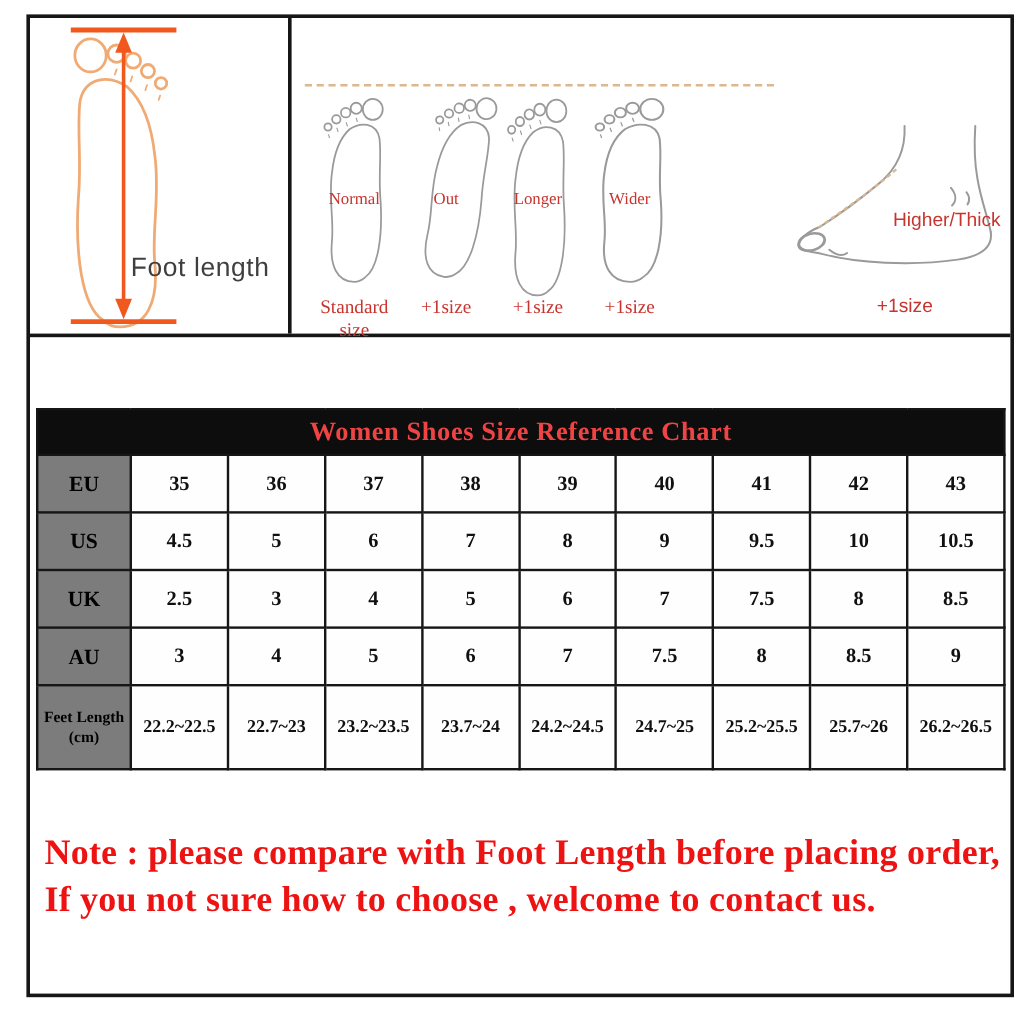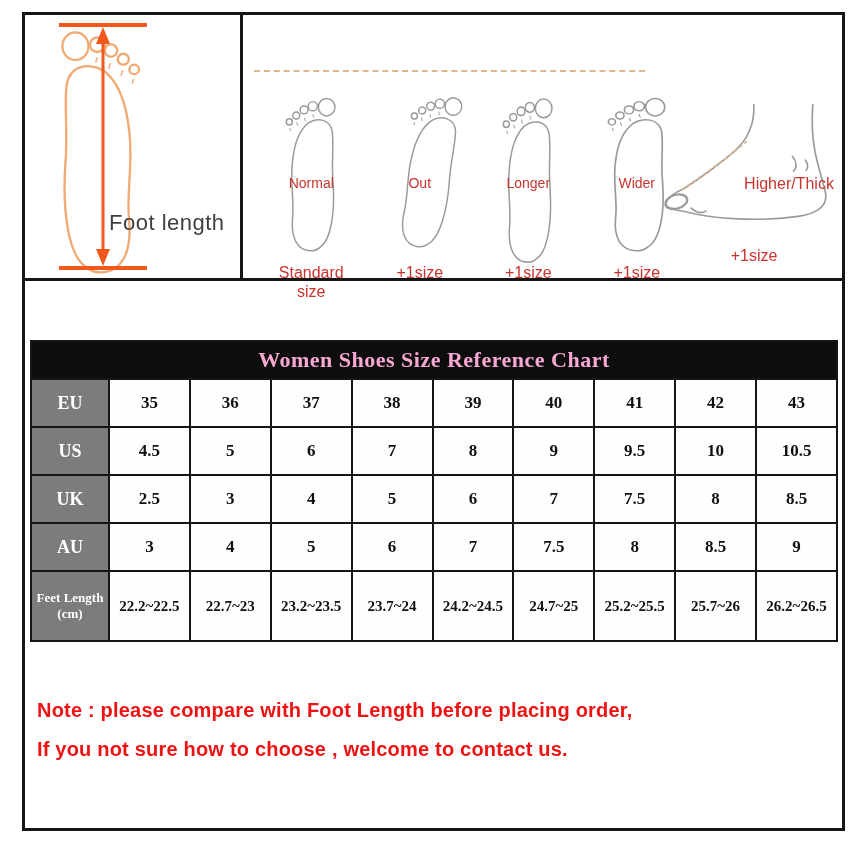--- a/index.html
+++ b/index.html
@@ -38,21 +38,21 @@
   .measure-label{
     position:absolute;left:84px;top:158px;font-size:22px;color:#3f3f3f;
     letter-spacing:0.5px;white-space:nowrap;margin-top:37px;
   }
   .fit-panel{flex:1;position:relative;}
   .dashed-line{
     position:absolute;left:11px;top:55px;width:391px;height:0;
     border-top:2px dashed var(--dashed-line);
   }
   .feet-row{position:absolute;left:14px;top:56px;display:flex;}
-  .foot-fig{width:76.5px;height:210px;position:relative;margin:16px;flex:none;}
+  .foot-fig{width:76.5px;height:210px;position:relative;margin:0;flex:none;font-family:Liberation Serif, serif;}
   .foot-svg{position:absolute;left:3px;top:2px;width:70px;height:168px;color:var(--diagram-gray);}
   .foot-out .foot-svg{transform:rotate(8deg) translateY(-4px);transform-origin:50% 85%;}
   .foot-longer .foot-svg{transform:scaleY(1.07);transform-origin:50% 0;}
   .foot-wider .foot-svg{transform:scaleX(1.16);}
   .foot-narrow .foot-svg{transform:scaleX(0.82);}
   .foot-type{
     position:absolute;top:88px;left:0;width:100%;text-align:center;
     color:var(--accent-red);font-size:14px;white-space:nowrap;
   }
   .foot-advice{
@@ -66,39 +66,40 @@
   }
   .side-advice{
     position:absolute;left:468px;top:232px;width:86px;text-align:center;
     color:var(--accent-red);font-size:16px;
   }
   
   .size-table-wrap{position:absolute;left:5px;top:325px;width:808px;}
   table.size-table{border-collapse:collapse;table-layout:fixed;width:100%;}
   .size-table td,.size-table th{border:2px solid var(--border-black);padding:0;}
   .title-cell{
-    background:var(--title-bar-bg);color:#f9a8d4;text-align:center;height:38px;
+    background:var(--title-bar-bg);color:#ef4444;text-align:center;height:38px;
     font-family:"Liberation Serif",serif;font-weight:bold;font-size:22px;letter-spacing:0.5px;
   }
   .row-label{
-    background:var(--table-header-bg);color:#ffffff;text-align:center;height:48px;
+    background:var(--table-header-bg);color:#000000;text-align:center;height:48px;
     font-family:"Liberation Serif",serif;font-weight:bold;font-size:18px;
   }
   .row-label.small-label{font-size:13px;line-height:16px;padding:12px 2px;}
   .size-cell{
     background:#fefefe;color:#101010;text-align:center;height:48px;
     font-family:"Liberation Serif",serif;font-weight:bold;font-size:17px;
   }
   tr.feet-length-row .size-cell{height:70px;font-size:15px;}
   tr.feet-length-row .row-label{height:70px;}
   
   .note{
     position:absolute;left:12px;top:676px;width:805px;
-    color:var(--note-red);font-weight:bold;font-size:20px;line-height:39px;
+    color:var(--note-red);font-weight:bold;font-size:30px;line-height:39px;
     letter-spacing:0.2px;
+    font-family:Liberation Serif, serif;
   }
   .note-line{white-space:nowrap;}
   .defs-svg{position:absolute;width:0;height:0;overflow:hidden;}
 </style>
 </head>
 <body>
 
 <svg class="defs-svg" aria-hidden="true">
   <defs>
     <g id="footShape" fill="none" stroke="currentColor" stroke-width="1.6" stroke-linecap="round" stroke-linejoin="round">

